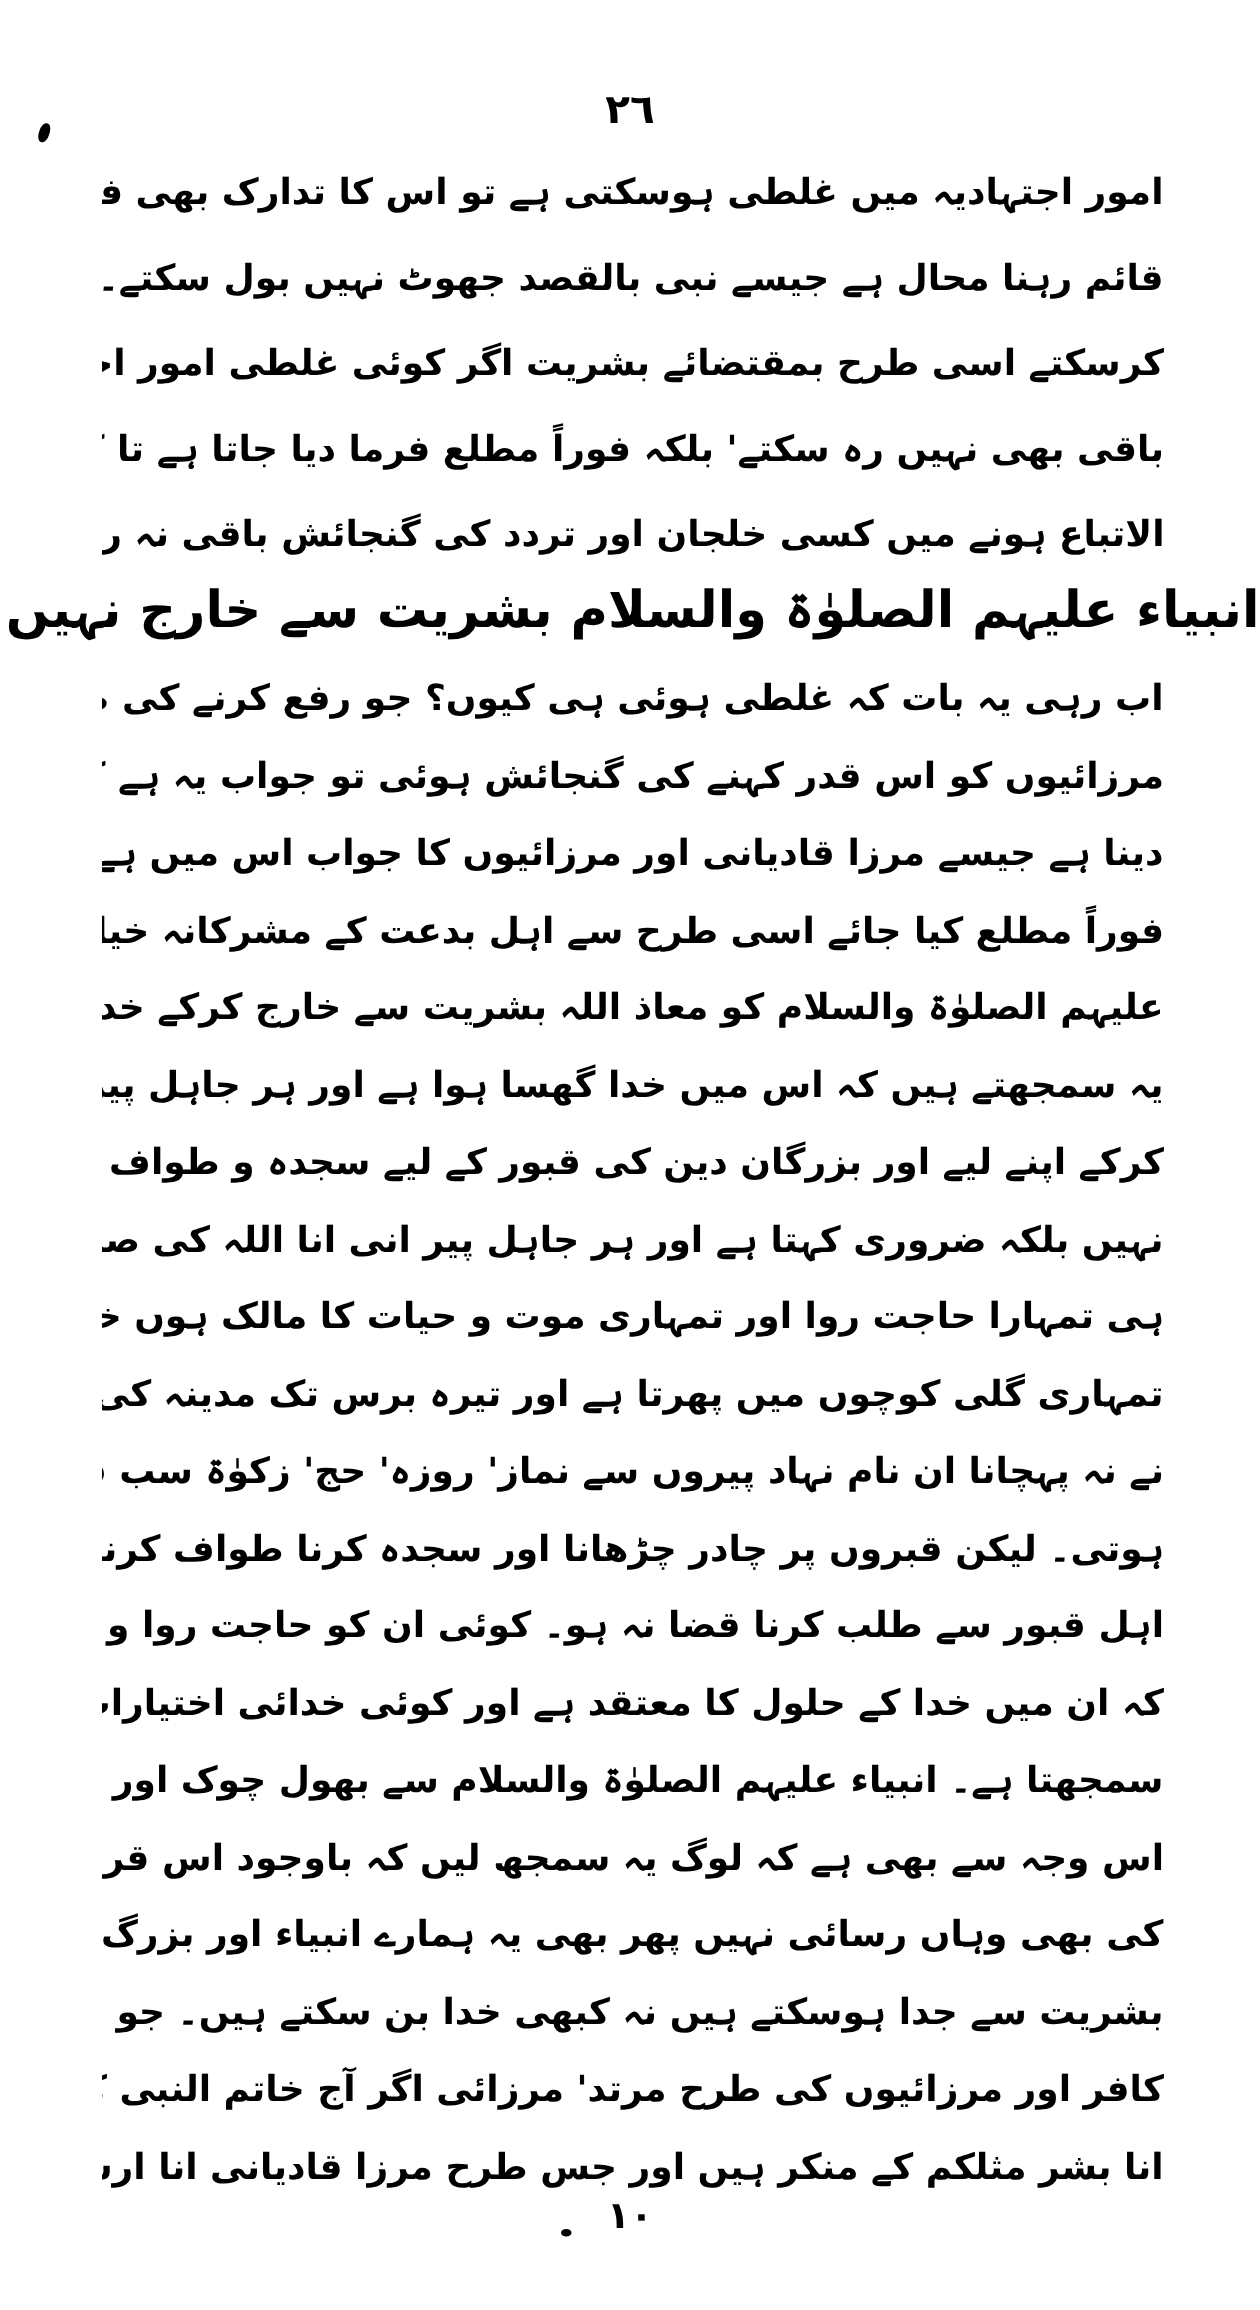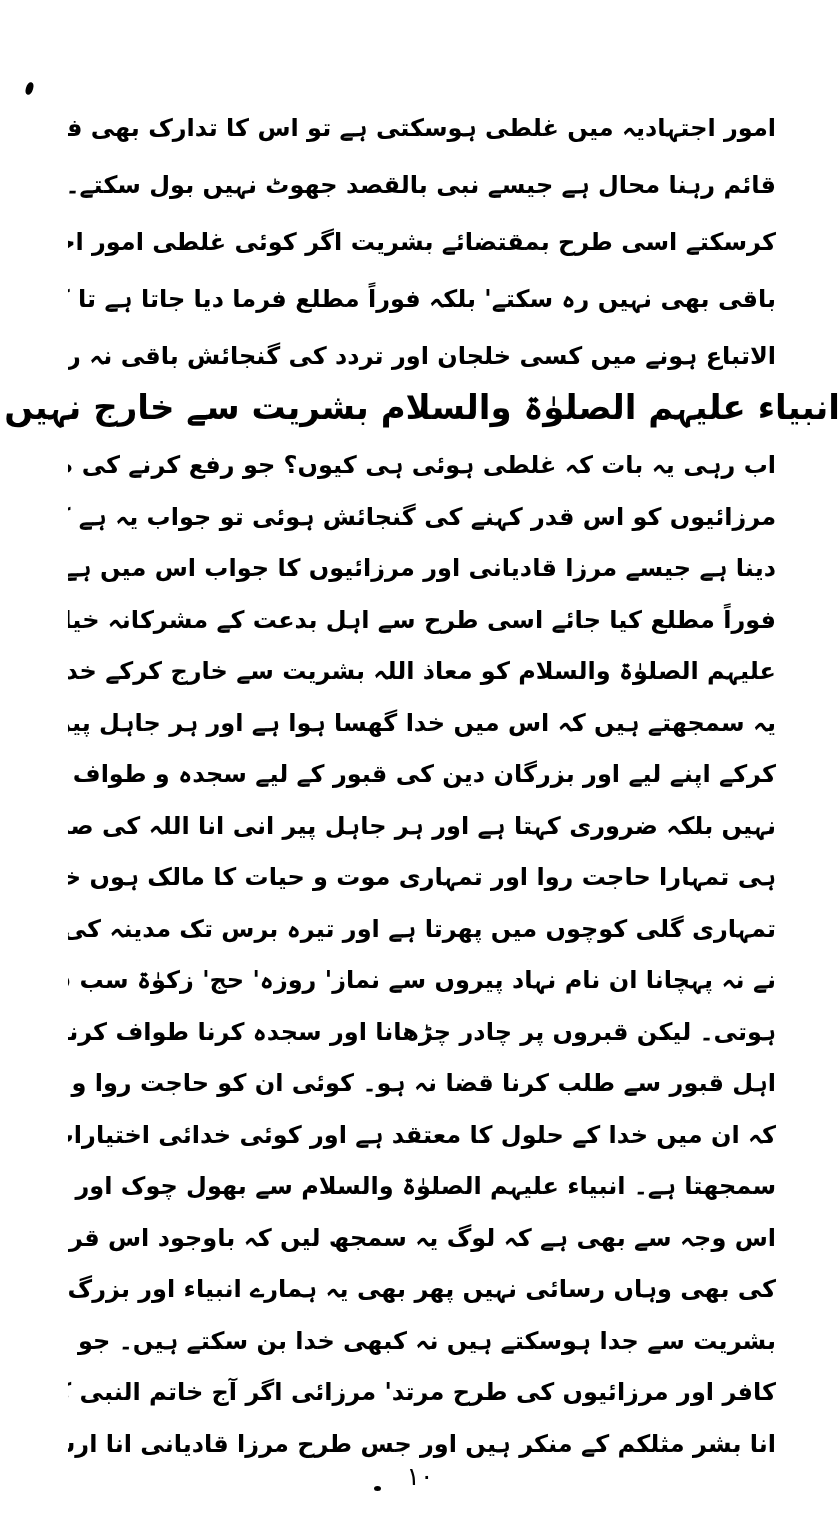--- a/index.html
+++ b/index.html
@@ -14,21 +14,21 @@
   .pgnum-top {
     position:absolute; top:58px; left:0; right:0;
     text-align:center;
     font-size:27px; font-weight:bold;
     letter-spacing:3px;
     direction:rtl;
   }
   .pgnum-bottom {
     position:absolute; top:1462px; left:0; right:0;
     text-align:center;
-    font-size:25px; font-weight:normal;
+    font-size:25px; font-weight:bold;
     letter-spacing:2px;
     direction:rtl;
   }
   .textblock {
     position:absolute;
     left:68px; width:708px;
     direction:rtl;
   }
   .para1 { top:100px; }
   .para1 .line { height:57px; line-height:57px; }
@@ -72,20 +72,21 @@
     border-radius:50% 40% 50% 40%;
     transform:rotate(15deg);
   }
   .speck-bottom { left:374px; top:1486px; width:7px; height:5px; border-radius:50%; }
 </style>
 </head>
 <body>
 
 <div class="page">
 
+  <div class="pgnum-top">٢٦</div>
 
   <div class="speck speck-top-left"></div>
 
   <div class="textblock para1">
     <div class="line">امور اجتہادیہ میں غلطی ہوسکتی ہے تو اس کا تدارک بھی فوراً کیا جاتا ہے اور نبی کا غلطی پر</div>
     <div class="line">قائم رہنا محال ہے جیسے نبی بالقصد جھوٹ نہیں بول سکتے۔ دیدہ و دانستہ خلاف حق نہیں</div>
     <div class="line">کرسکتے اسی طرح بمقتضائے بشریت اگر کوئی غلطی امور اجتہادیہ میں ہو جائے تو اس پر</div>
     <div class="line">باقی بھی نہیں رہ سکتے' بلکہ فوراً مطلع فرما دیا جاتا ہے تا کہ ان کے مقتداء مطاع واجب</div>
     <div class="line flush-left">الاتباع ہونے میں کسی خلجان اور تردد کی گنجائش باقی نہ رہے۔</div>
   </div>

